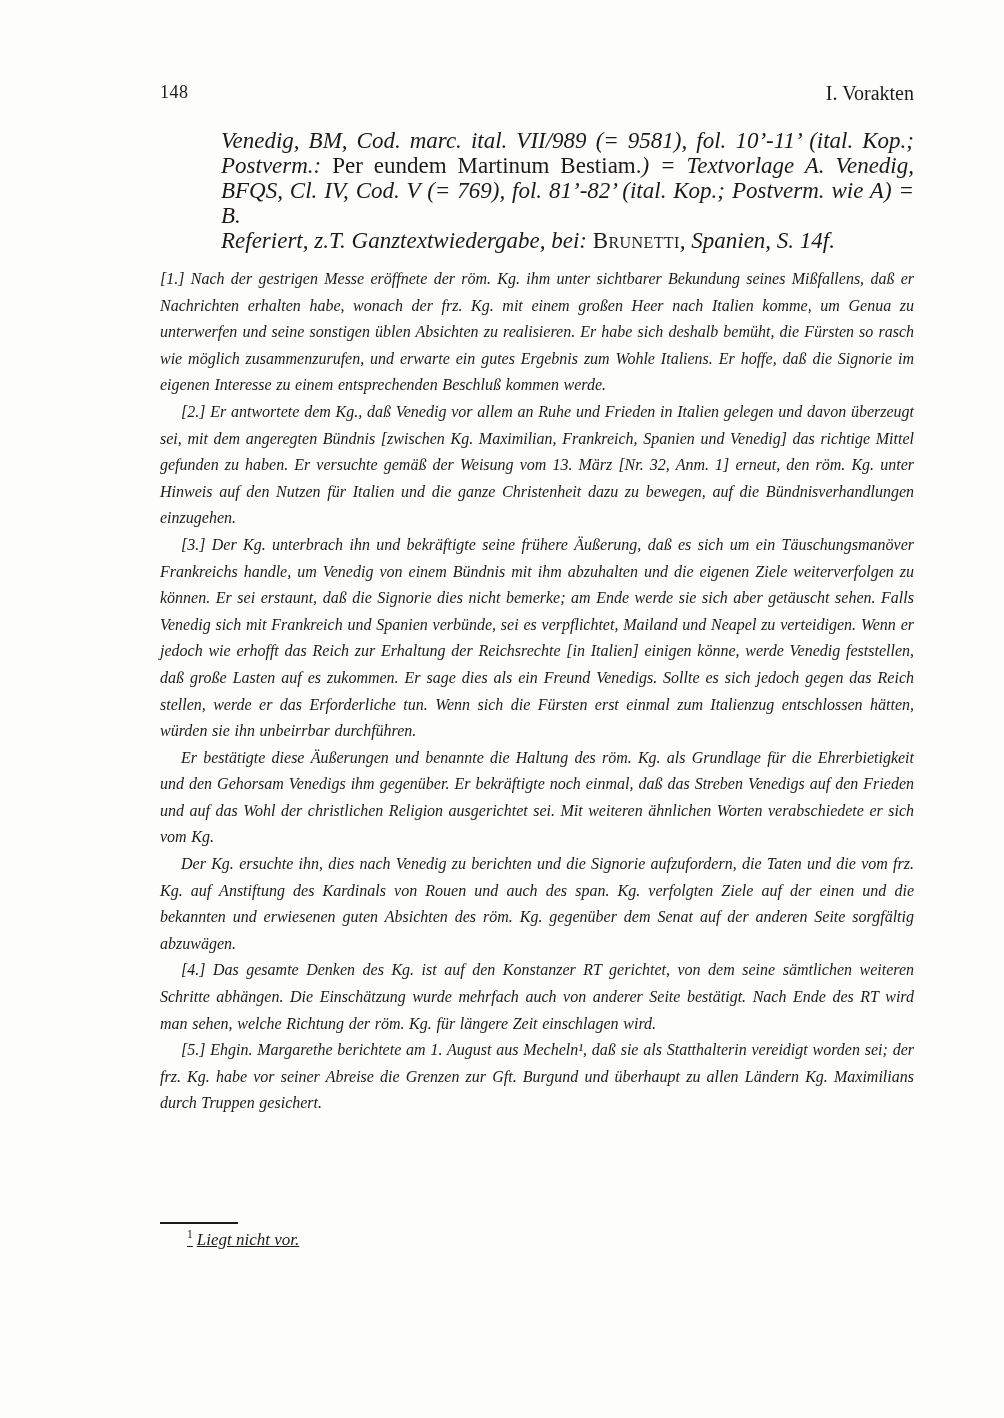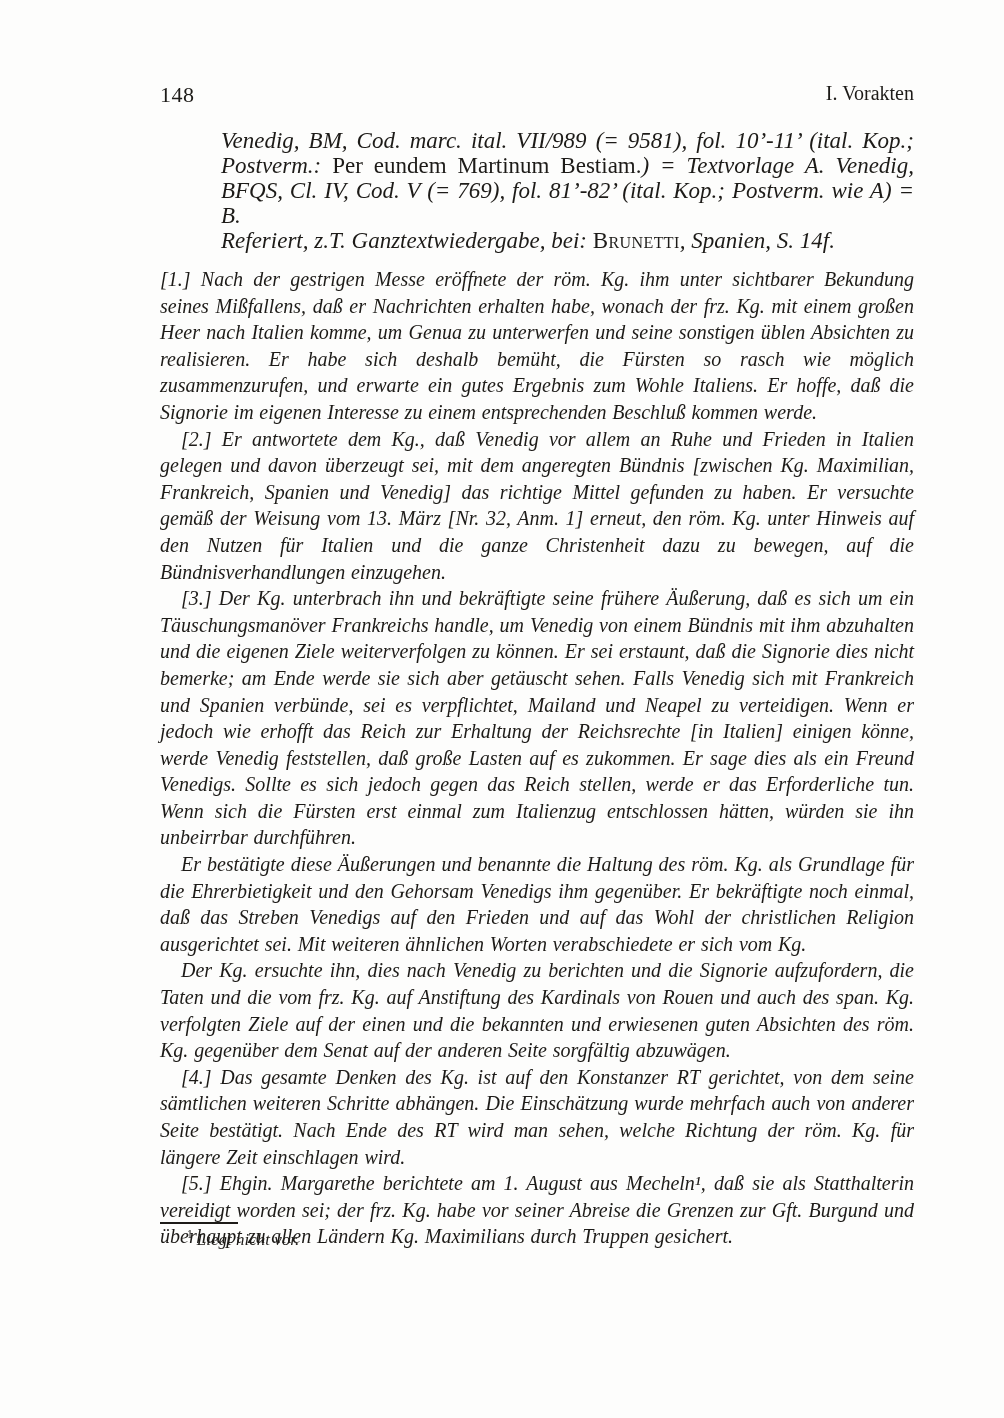--- a/index.html
+++ b/index.html
@@ -24,21 +24,21 @@
   }
   
   .runhead {
     position: relative;
     height: 26px;
   }
   .page-number {
     position: absolute;
     left: 0;
     top: 0;
-    font-size: 22px;
+    font-size: 18px;
     font-style: normal;
     letter-spacing: 0.5px;
   }
   .running-head {
     display: block;
     text-align: right;
     font-size: 20px;
     font-style: normal;
   }
   
@@ -57,39 +57,40 @@
   }
   .smallcaps {
     font-style: normal;
     font-variant: small-caps;
     letter-spacing: 0.4px;
     margin-top: 28px;
   }
   
   .regest {
     margin-top: 13px;
-    font-size: 20px;
+    font-size: 16px;
     line-height: 26.6px;
     font-style: italic;
     text-align: justify;
     word-spacing: 0.04em;
   }
   .regest p {
     margin: 0;
     text-indent: 21px;
   }
   .regest p.first {
     text-indent: 0;
   }
   
   .footnote-block {
     position: absolute;
     left: 160px;
     top: 1222px;
     width: 754px;
+    text-decoration: underline;
   }
   .footnote-rule {
     width: 78px;
     height: 0;
     border-top: 2px solid #1d1b18;
     margin-bottom: 5px;
   }
   .footnote-line {
     margin: 0;
     font-size: 17px;

